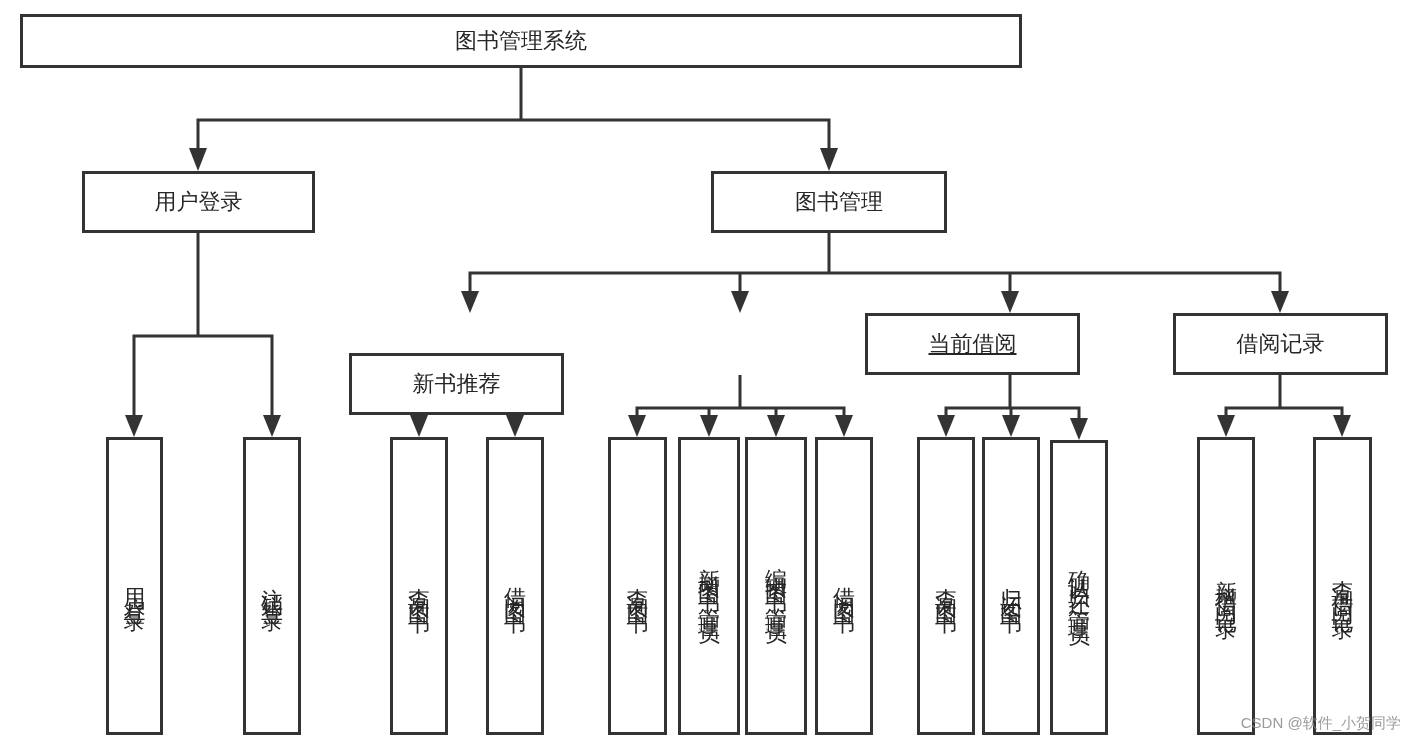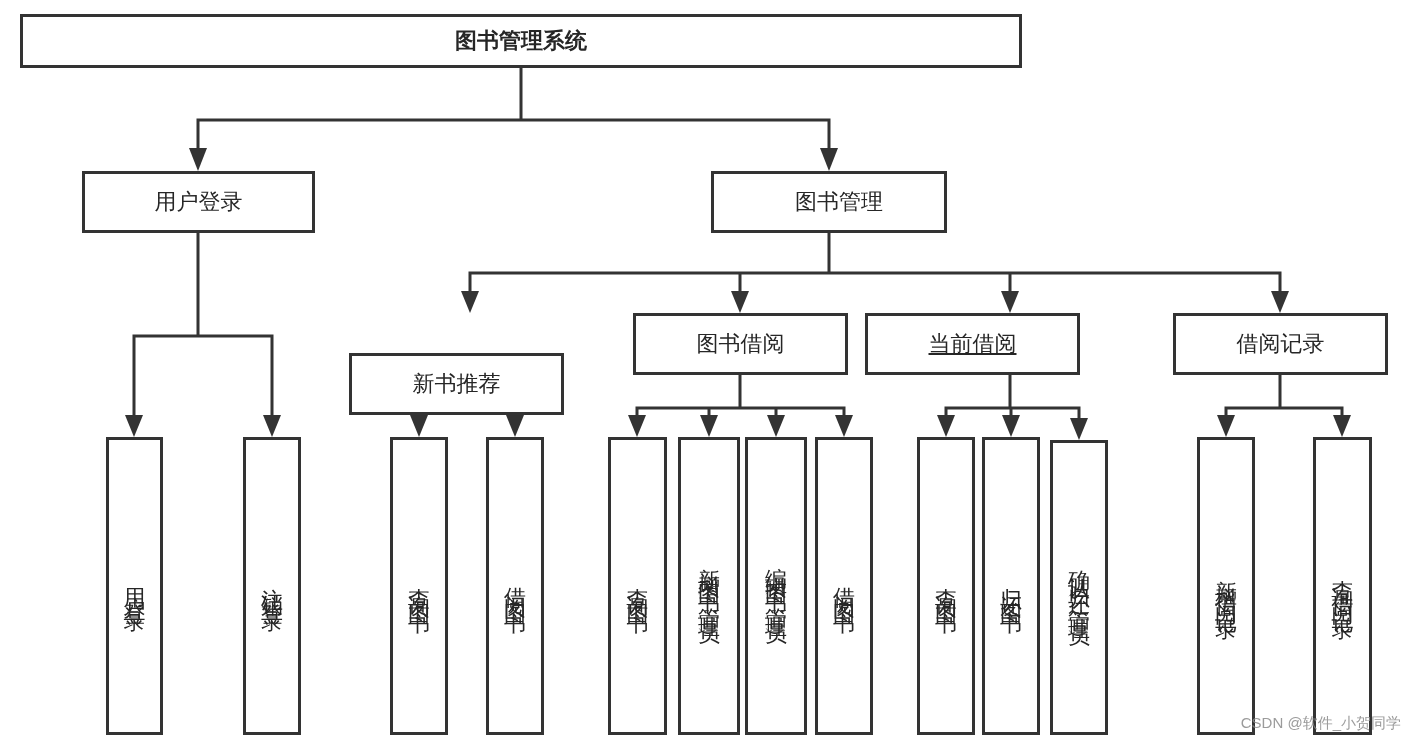--- a/index.html
+++ b/index.html
@@ -27,21 +27,21 @@
     border: 3px solid #333333;
     background: #ffffff;
     display: flex;
     align-items: center;
     justify-content: center;
     color: #262626;
     font-size: 22px;
     line-height: 1;
     z-index: 1;
   }
-  .root-node   { left: 20px;  top: 14px;  width: 1002px; height: 54px; font-weight: bold; }
+  .root-node   { left: 20px;  top: 14px;  width: 1002px; height: 54px; }
   .l2-node     { top: 171px; height: 62px; }
   .l3-node     { top: 313px; width: 215px; height: 62px; }
   .leaf-node   { top: 437px; height: 298px; }
   .vtext {
     writing-mode: vertical-rl;
     text-orientation: mixed;
     letter-spacing: 8px;
     font-size: 22px;
     color: #262626;
     max-height: 288px;
@@ -108,23 +108,20 @@
   <div class="node l2-node" style="left:82px; width:233px;">
     <span>用户登录</span>
   </div>
   <div class="node l2-node" style="left:711px; width:236px;padding-left:20px;">
     <span>图书管理</span>
   </div>
 
   <div class="node l3-node" style="left:349px;margin-top:40px;">
     <span>新书推荐</span>
   </div>
-  <div class="node l3-node" style="left:633px;">
-    <span>图书借阅</span>
-  </div>
   <div class="node l3-node" style="left:865px;text-decoration:underline;">
     <span>当前借阅</span>
   </div>
   <div class="node l3-node" style="left:1173px;">
     <span>借阅记录</span>
   </div>
 
   <div class="node leaf-node" style="left:106px; width:57px;">
     <span class="vtext">用户登录</span>
   </div>

